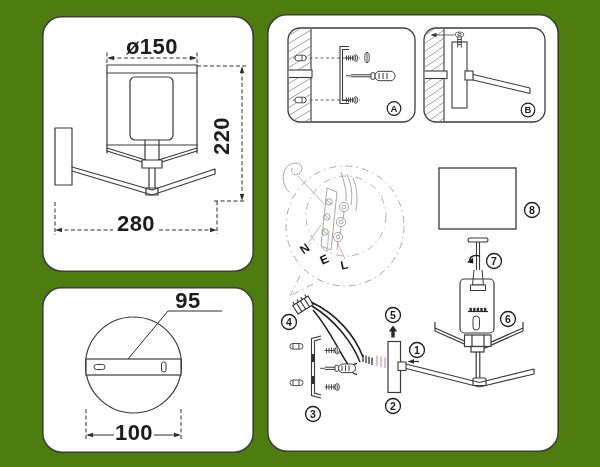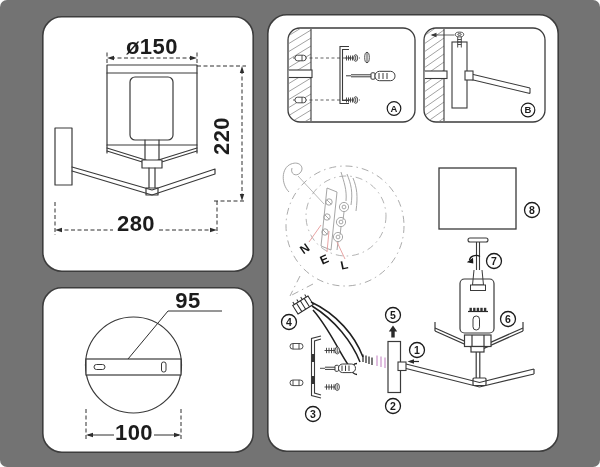--- a/index.html
+++ b/index.html
@@ -1,17 +1,17 @@
 <!DOCTYPE html>
 <html><head>
 <meta charset="utf-8">
 <style>
   html,body{margin:0;padding:0;background:#fff;}
-  .sheet{position:relative;width:600px;height:467px;background:#737373;overflow:hidden;
-         font-family:"Liberation Sans", sans-serif;border-radius:7px;}
+  .sheet{position:relative;width:600px;height:467px;background:#4d7c0f;overflow:hidden;
+         font-family:"Liberation Sans", sans-serif;}
   .panel{position:absolute;}
   svg text{font-family:"Liberation Sans", sans-serif;}
   .dim{font-size:22px;font-weight:700;fill:#1c1c1c;letter-spacing:.5px;}
   .num{font-size:10.5px;font-weight:700;fill:#1c1c1c;}
   .ltr{font-size:9.5px;font-weight:700;fill:#1c1c1c;}
   .nel{font-size:12px;font-weight:700;fill:#161616;}
 </style>
 </head>
 <body>
 

